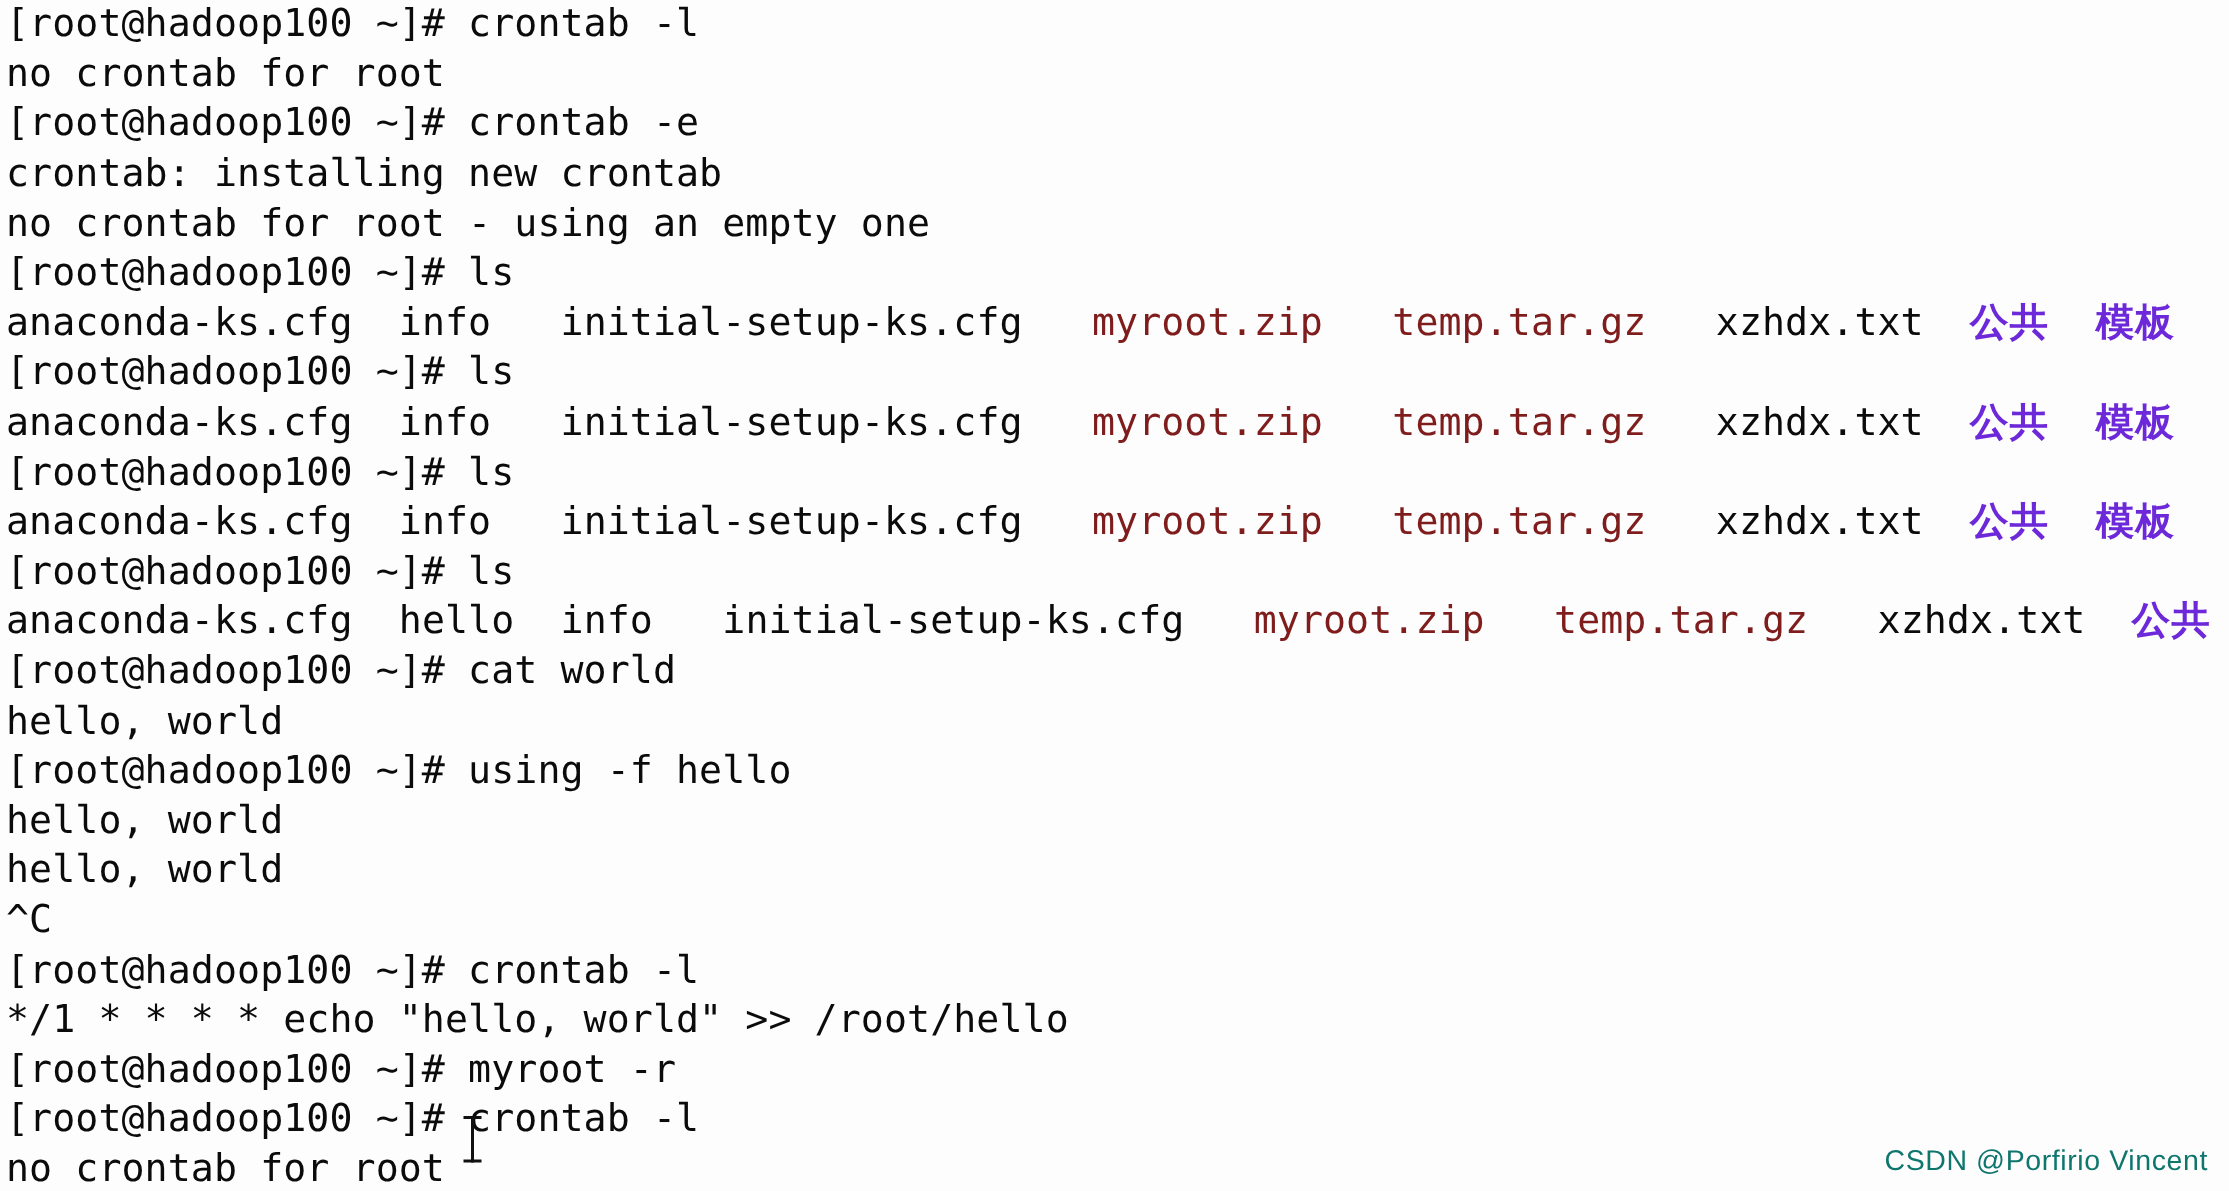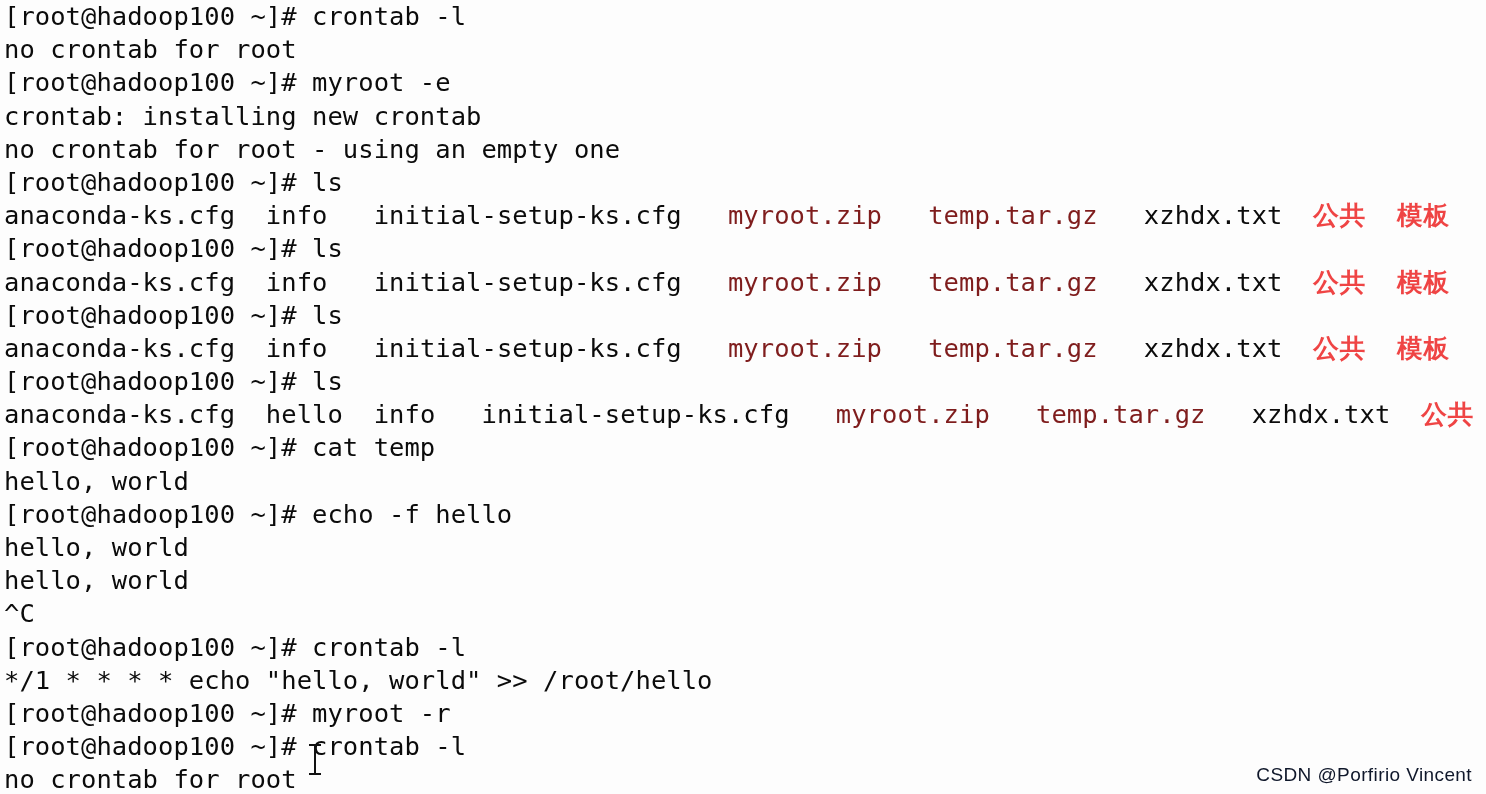--- a/index.html
+++ b/index.html
@@ -30,21 +30,21 @@
     letter-spacing: 0.05px;
     color: #0b0b0b;
     white-space: pre;
     padding-left: 4px;
     box-sizing: border-box;
     font-family: "DejaVu Sans Mono", "Liberation Mono", monospace;
   }
   .seg { white-space: pre; }
   .c-default { color: #0b0b0b; }
   .c-archive { color: #7f1d1d; }
-  .c-dir     { color: #ef4444; font-family: Liberation Mono, monospace; font-weight: 700; letter-spacing: 1px; }
+  .c-dir     { color: #6d28d9; font-family: Liberation Mono, monospace; font-weight: 700; letter-spacing: 1px; }
 
   
   #mouse-cursor {
     position: absolute;
     left: 311px;
     top: 742px;
     width: 16px;
     height: 36px;
     pointer-events: none;
   }
@@ -66,46 +66,46 @@
   }
   #mouse-cursor .bar-top { top: 2px; }
   #mouse-cursor .bar-bot { top: 31px; }
 
   #watermark {
     position: absolute;
     right: 14px;
     bottom: 8px;
     font-family: "Liberation Sans", "DejaVu Sans", sans-serif;
     font-size: 19px;
-    color: #0f172a;
+    color: #0f766e;
     letter-spacing: 0.4px;
     white-space: pre;
   }
 </style>
 </head>
 <body>
 
 <div id="terminal">
   <div id="terminal-lines">
       <div class="line"><span class="seg c-default">[root@hadoop100 ~]# </span><span class="seg c-default">crontab -l</span></div>
       <div class="line"><span class="seg c-default">no crontab for root</span></div>
-      <div class="line"><span class="seg c-default">[root@hadoop100 ~]# </span><span class="seg c-default">myroot -e</span></div>
+      <div class="line"><span class="seg c-default">[root@hadoop100 ~]# </span><span class="seg c-default">crontab -e</span></div>
       <div class="line"><span class="seg c-default">crontab: installing new crontab</span></div>
       <div class="line"><span class="seg c-default">no crontab for root - using an empty one</span></div>
       <div class="line"><span class="seg c-default">[root@hadoop100 ~]# </span><span class="seg c-default">ls</span></div>
       <div class="line"><span class="seg c-default">anaconda-ks.cfg</span><span class="seg c-default">  </span><span class="seg c-default">info</span><span class="seg c-default">   </span><span class="seg c-default">initial-setup-ks.cfg</span><span class="seg c-default">   </span><span class="seg c-archive">myroot.zip</span><span class="seg c-default">   </span><span class="seg c-archive">temp.tar.gz</span><span class="seg c-default">   </span><span class="seg c-default">xzhdx.txt</span><span class="seg c-default">  </span><span class="seg c-dir">公共</span><span class="seg c-default">  </span><span class="seg c-dir">模板</span></div>
       <div class="line"><span class="seg c-default">[root@hadoop100 ~]# </span><span class="seg c-default">ls</span></div>
       <div class="line"><span class="seg c-default">anaconda-ks.cfg</span><span class="seg c-default">  </span><span class="seg c-default">info</span><span class="seg c-default">   </span><span class="seg c-default">initial-setup-ks.cfg</span><span class="seg c-default">   </span><span class="seg c-archive">myroot.zip</span><span class="seg c-default">   </span><span class="seg c-archive">temp.tar.gz</span><span class="seg c-default">   </span><span class="seg c-default">xzhdx.txt</span><span class="seg c-default">  </span><span class="seg c-dir">公共</span><span class="seg c-default">  </span><span class="seg c-dir">模板</span></div>
       <div class="line"><span class="seg c-default">[root@hadoop100 ~]# </span><span class="seg c-default">ls</span></div>
       <div class="line"><span class="seg c-default">anaconda-ks.cfg</span><span class="seg c-default">  </span><span class="seg c-default">info</span><span class="seg c-default">   </span><span class="seg c-default">initial-setup-ks.cfg</span><span class="seg c-default">   </span><span class="seg c-archive">myroot.zip</span><span class="seg c-default">   </span><span class="seg c-archive">temp.tar.gz</span><span class="seg c-default">   </span><span class="seg c-default">xzhdx.txt</span><span class="seg c-default">  </span><span class="seg c-dir">公共</span><span class="seg c-default">  </span><span class="seg c-dir">模板</span></div>
       <div class="line"><span class="seg c-default">[root@hadoop100 ~]# </span><span class="seg c-default">ls</span></div>
       <div class="line"><span class="seg c-default">anaconda-ks.cfg</span><span class="seg c-default">  </span><span class="seg c-default">hello</span><span class="seg c-default">  </span><span class="seg c-default">info</span><span class="seg c-default">   </span><span class="seg c-default">initial-setup-ks.cfg</span><span class="seg c-default">   </span><span class="seg c-archive">myroot.zip</span><span class="seg c-default">   </span><span class="seg c-archive">temp.tar.gz</span><span class="seg c-default">   </span><span class="seg c-default">xzhdx.txt</span><span class="seg c-default">  </span><span class="seg c-dir">公共</span></div>
-      <div class="line"><span class="seg c-default">[root@hadoop100 ~]# </span><span class="seg c-default">cat temp</span></div>
+      <div class="line"><span class="seg c-default">[root@hadoop100 ~]# </span><span class="seg c-default">cat world</span></div>
       <div class="line"><span class="seg c-default">hello, world</span></div>
-      <div class="line"><span class="seg c-default">[root@hadoop100 ~]# </span><span class="seg c-default">echo -f hello</span></div>
+      <div class="line"><span class="seg c-default">[root@hadoop100 ~]# </span><span class="seg c-default">using -f hello</span></div>
       <div class="line"><span class="seg c-default">hello, world</span></div>
       <div class="line"><span class="seg c-default">hello, world</span></div>
       <div class="line"><span class="seg c-default">^C</span></div>
       <div class="line"><span class="seg c-default">[root@hadoop100 ~]# </span><span class="seg c-default">crontab -l</span></div>
       <div class="line"><span class="seg c-default">*/1 * * * * echo "hello, world" &gt;&gt; /root/hello</span></div>
       <div class="line"><span class="seg c-default">[root@hadoop100 ~]# </span><span class="seg c-default">myroot -r</span></div>
       <div class="line"><span class="seg c-default">[root@hadoop100 ~]# </span><span class="seg c-default">crontab -l</span></div>
       <div class="line"><span class="seg c-default">no crontab for root</span></div>
     </div>
 

